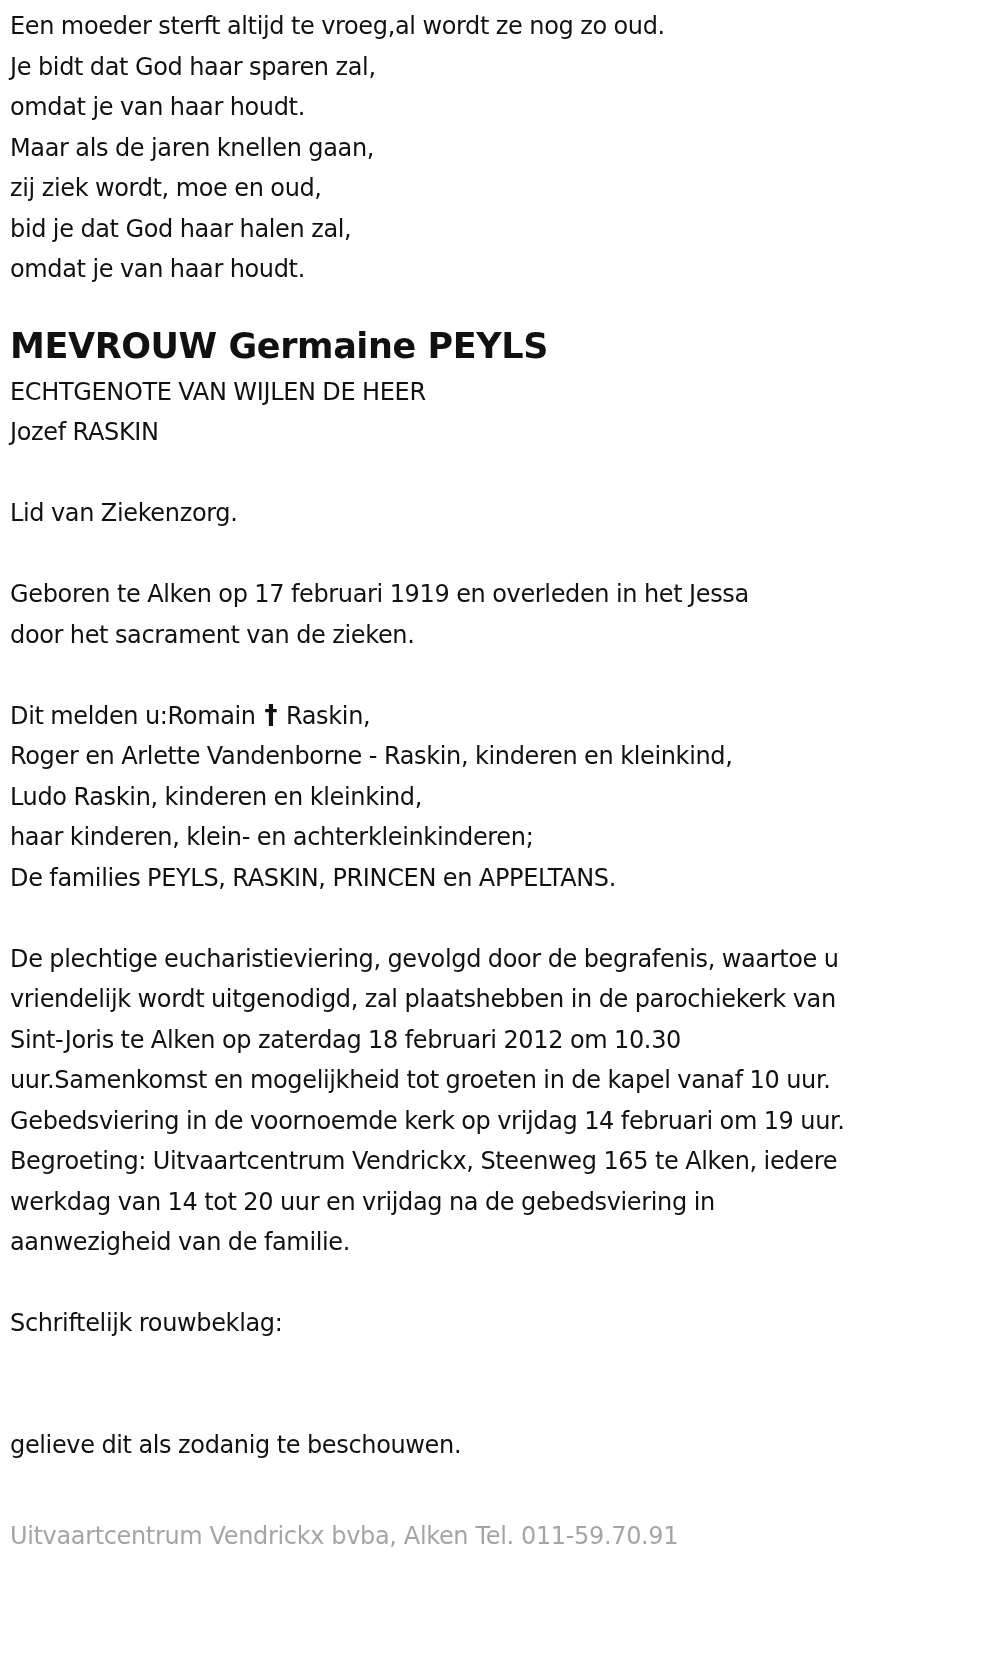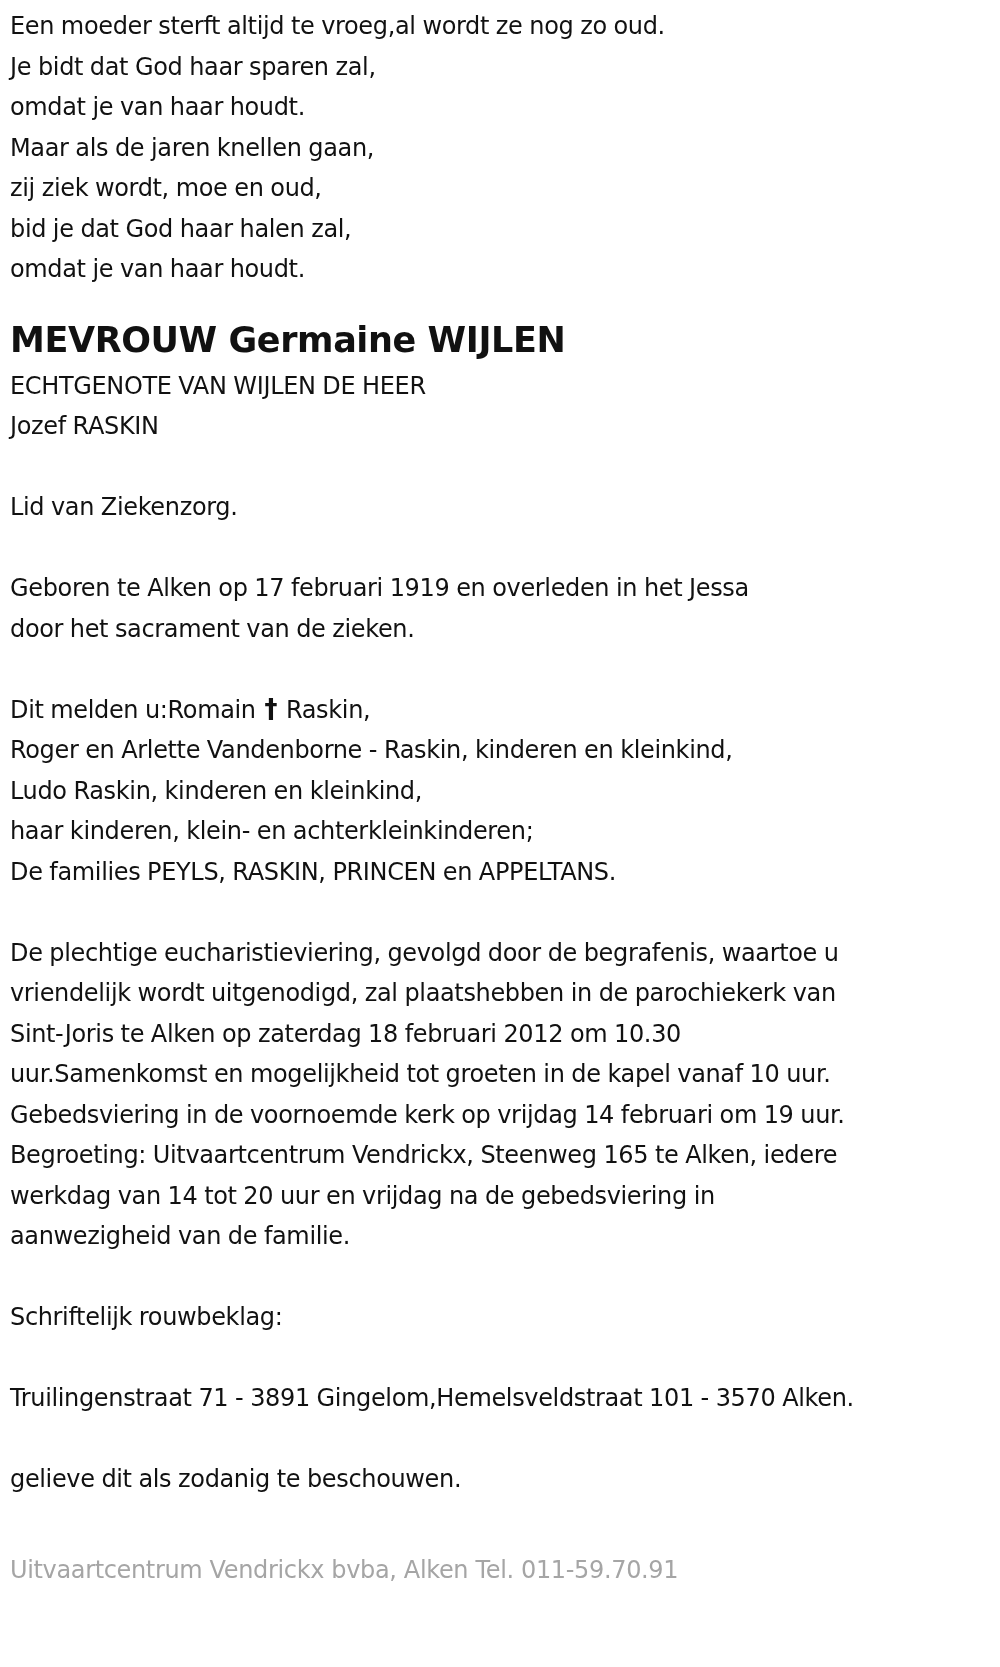--- a/index.html
+++ b/index.html
@@ -23,21 +23,21 @@
       font-size: 24px;
       line-height: 40.5px;
       white-space: nowrap;
       letter-spacing: -0.35px;
       word-spacing: -0.5px;
     }
     .blank {
       height: 40.5px;
     }
     .poem {
-      margin-bottom: 24px;
+      margin-bottom: 30px;
     }
     .title {
       font-size: 35px;
       font-weight: bold;
       line-height: 52px;
       letter-spacing: -0.4px;
       margin-top: 0;
       margin-bottom: 0;
     }
     .cross {
@@ -64,21 +64,21 @@
   <div class="poem">
     <div class="line">Een moeder sterft altijd te vroeg,al wordt ze nog zo oud.</div>
     <div class="line">Je bidt dat God haar sparen zal,</div>
     <div class="line">omdat je van haar houdt.</div>
     <div class="line">Maar als de jaren knellen gaan,</div>
     <div class="line">zij ziek wordt, moe en oud,</div>
     <div class="line">bid je dat God haar halen zal,</div>
     <div class="line">omdat je van haar houdt.</div>
   </div>
 
-  <h1 class="title">MEVROUW Germaine WIJLEN</h1>
+  <h1 class="title">MEVROUW Germaine PEYLS</h1>
   <div class="line">ECHTGENOTE VAN WIJLEN DE HEER</div>
   <div class="line">Jozef RASKIN</div>
   <div class="blank"></div>
 
   <div class="line">Lid van Ziekenzorg.</div>
   <div class="blank"></div>
 
   <div>
     <div class="line">Geboren te Alken op 17 februari 1919 en overleden in het Jessa</div>
     <div class="line">door het sacrament van de zieken.</div>
@@ -105,21 +105,20 @@
     <div class="line">uur.Samenkomst en mogelijkheid tot groeten in de kapel vanaf 10 uur.</div>
     <div class="line">Gebedsviering in de voornoemde kerk op vrijdag 14 februari om 19 uur.</div>
     <div class="line">Begroeting: Uitvaartcentrum Vendrickx, Steenweg 165 te Alken, iedere</div>
     <div class="line">werkdag van 14 tot 20 uur en vrijdag na de gebedsviering in</div>
     <div class="line">aanwezigheid van de familie.</div>
   </div>
   <div class="blank"></div>
 
   <div class="line">Schriftelijk rouwbeklag:</div>
   <div class="blank"></div>
-  <div class="line">Truilingenstraat 71 - 3891 Gingelom,Hemelsveldstraat 101 - 3570 Alken.</div>
   <div class="blank"></div>
 
   <div>
     <div class="line">gelieve dit als zodanig te beschouwen.</div>
   </div>
   <div class="blank"></div>
 
   <div class="footer">Uitvaartcentrum Vendrickx bvba, Alken Tel. 011-59.70.91</div>
 
 </div>

